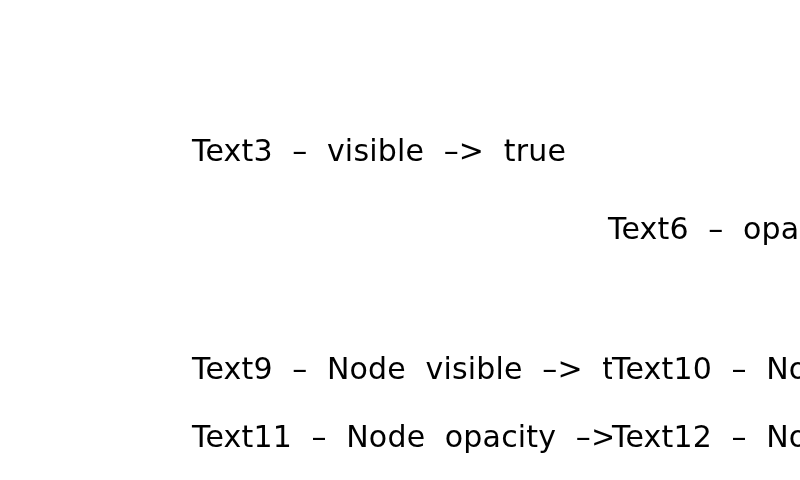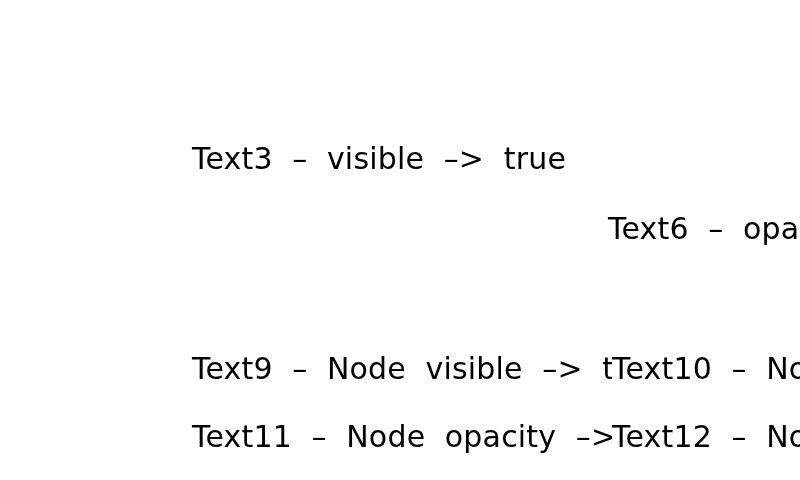--- a/index.html
+++ b/index.html
@@ -24,21 +24,21 @@
     position: absolute;
     white-space: pre;
     color: #000000;
     font-family: "DejaVu Sans", sans-serif;
     font-size: 30px;
     line-height: 30px;
     letter-spacing: 0.2px;
     background: #ffffff;
   }
   
-  #block-text3  { left: 192px; top: 144px; z-index: 1; }
+  #block-text3  { left: 192px; top: 136px; z-index: 1; }
   #block-text6  { left: 608px; top: 214px; z-index: 1; }
   #block-text9  { left: 192px; top: 354px; z-index: 1; }
   #block-text11 { left: 192px; top: 422px; z-index: 1; }
   
   #block-text10 { left: 612px; top: 354px; z-index: 2; }
   #block-text12 { left: 612px; top: 422px; z-index: 2; }
 </style>
 </head>
 <body>
 

